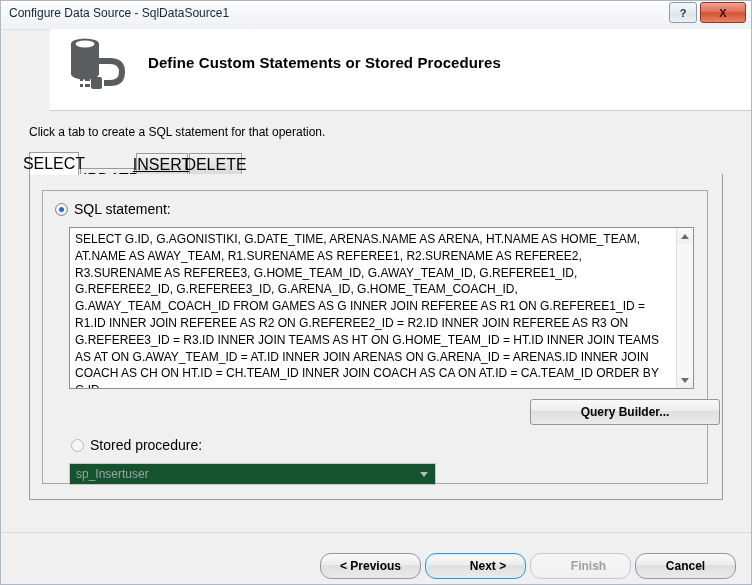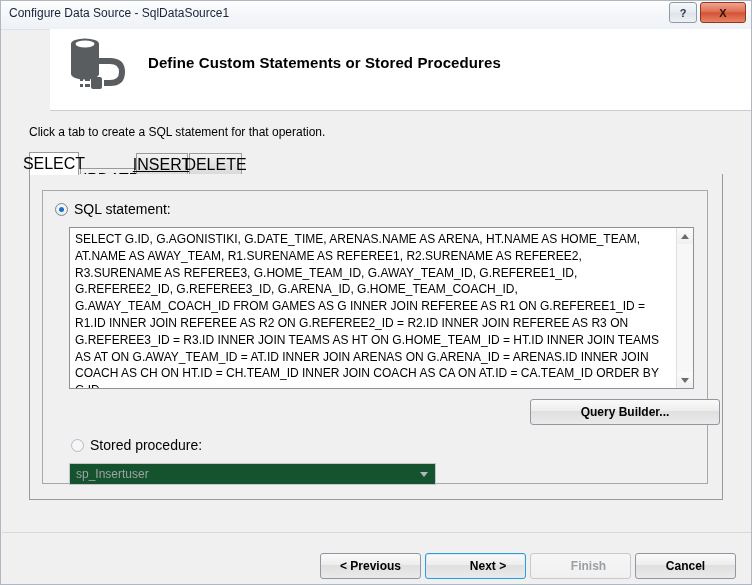--- a/index.html
+++ b/index.html
@@ -322,20 +322,21 @@
     position: absolute;
     left: 1px; top: 532px;
     width: 750px; height: 52px;
     background: #f0f0f0;
   }
   .footer-btn {
     position: absolute;
     top: 20px;
     width: 101px;
     height: 26px;
+    border-radius: 11px;
   }
   #btn-previous { left: 318px; }
   #btn-next     { left: 423px; }
   #btn-finish   { left: 528px; padding-left: 16px; }
   #btn-cancel   { left: 633px; }
 </style>
 </head>
 <body>
 
 <div id="dialog">

